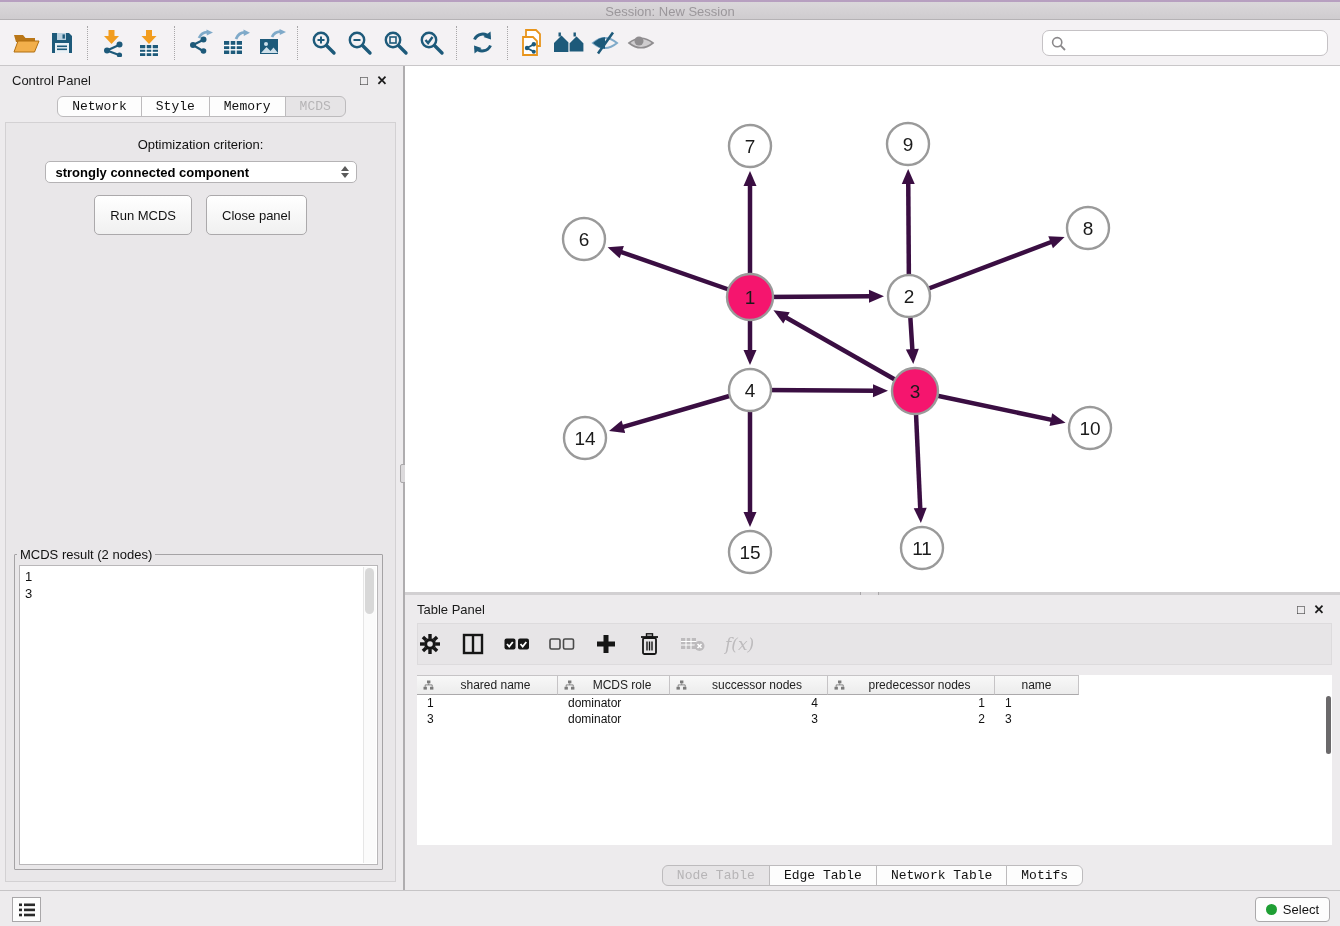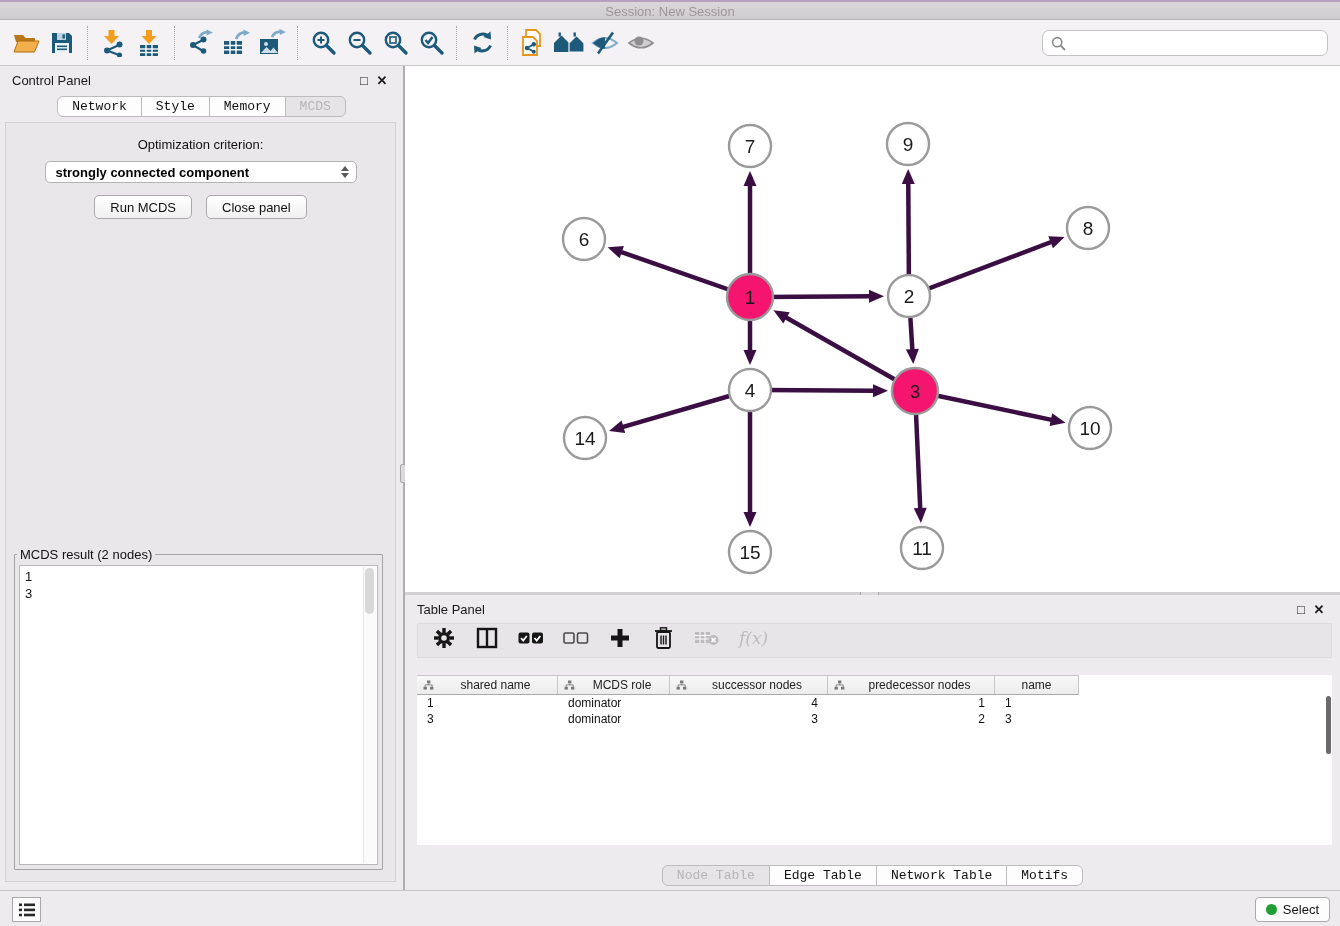--- a/index.html
+++ b/index.html
@@ -43,21 +43,21 @@
     border:1px solid #D3D1D3;box-sizing:border-box;}
   .cp-inner{padding-top:14px;display:flex;flex-direction:column;align-items:center;}
   .cp-label{font-size:13px;color:#111;}
   .dropdown{margin-top:9px;width:312px;height:22px;background:#fff;border:1px solid #B5B3B5;
     border-radius:5px;display:flex;align-items:center;font-size:13px;padding-left:10px;
     box-sizing:border-box;position:relative;cursor:default;font-weight:bold;}
   .dd-stepper{position:absolute;right:7px;top:4px;display:flex;flex-direction:column;gap:2px;}
   .dd-up{width:0;height:0;border-left:4px solid transparent;border-right:4px solid transparent;border-bottom:5px solid #5a5a5a;}
   .dd-down{width:0;height:0;border-left:4px solid transparent;border-right:4px solid transparent;border-top:5px solid #5a5a5a;}
   .btn-row{margin-top:12px;display:flex;gap:14px;}
-  .pushbtn{height:22px;padding:0 15px;background:linear-gradient(#FFFFFF,#F0F0F0);
+  .pushbtn{height:22px;padding:8px 15px;background:linear-gradient(#FFFFFF,#F0F0F0);
     border:1px solid #ABA9AB;border-radius:5px;font-size:13px;display:flex;align-items:center;color:#111;cursor:default;}
 
   .mcds-fieldset{position:absolute;left:8px;right:12px;top:424px;bottom:11px;margin:0;
     border:1px solid #A5A3A5;border-radius:1px;padding:0;box-sizing:border-box;}
   .mcds-fieldset legend{font-size:13px;color:#111;padding:0 3px;margin-left:2px;}
   .result-area{position:absolute;top:3px;left:4px;right:4px;bottom:4px;background:#fff;
     border:1px solid #B9B7B9;}
   .result-pre{margin:0;padding:2px 5px;font-family:"Liberation Sans",sans-serif;font-size:13px;
     line-height:17px;white-space:pre;color:#111;}
   .vtrack{position:absolute;top:1px;right:1px;bottom:1px;width:12px;background:#FBFBFB;border-left:1px solid #E6E6E6;}
@@ -83,22 +83,22 @@
   .light.red::after{content:"\00D7";color:rgba(120,0,0,.6);}
   .light.yellow{background:#F5B32C;border:1px solid #D89C1D;}
   .light.yellow::after{content:"\2212";color:rgba(130,80,0,.65);}
   .light.green{background:#27C23B;border:1px solid #1CA32F;}
   .light.green::after{content:"+";color:rgba(0,90,0,.6);}
   .nw-canvas{position:absolute;top:22px;left:0;right:0;bottom:0;background:#fff;}
   .graph{width:100%;height:100%;display:block;}
 
   
   .table-panel{position:absolute;left:405px;top:595px;right:0;bottom:36px;background:#EDEBED;}
-  .tp-toolbar{position:absolute;top:28px;left:12px;right:8px;height:35px;background:#E7E5E7;
-    border:1px solid #DDDBDD;box-sizing:border-box;display:flex;padding-left:14px;gap:19px;}
+  .tp-toolbar{position:absolute;top:28px;left:12px;right:8px;height:42px;background:#E7E5E7;
+    border:1px solid #DDDBDD;box-sizing:border-box;display:flex;align-items:center;padding-left:0;gap:19px;}
   .tp-icon{height:28px;min-width:24px;display:flex;align-items:center;justify-content:center;cursor:default;}
   .fx{font-family:"DejaVu Serif",serif;font-style:italic;font-size:17px;color:#BDBBBD;}
   .tp-table{position:absolute;top:80px;left:12px;right:8px;height:170px;background:#fff;overflow:hidden;}
   .thead{display:flex;height:20px;}
   .th{box-sizing:border-box;background:linear-gradient(#F8F8F8,#ECECEC);
     border-top:1px solid #C6C4C6;border-right:1px solid #C6C4C6;border-bottom:1px solid #ABA9AB;
     display:flex;align-items:center;font-size:12px;color:#222;cursor:default;}
   .th .lbl{flex:1;text-align:center;}
   .th .grip{margin-left:6px;display:flex;}
   .tr{display:flex;height:16px;}

